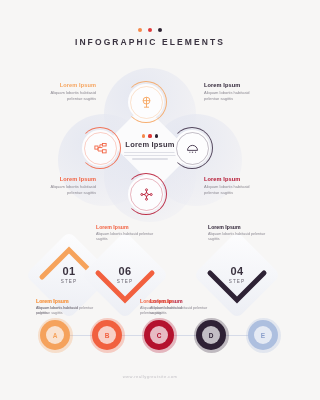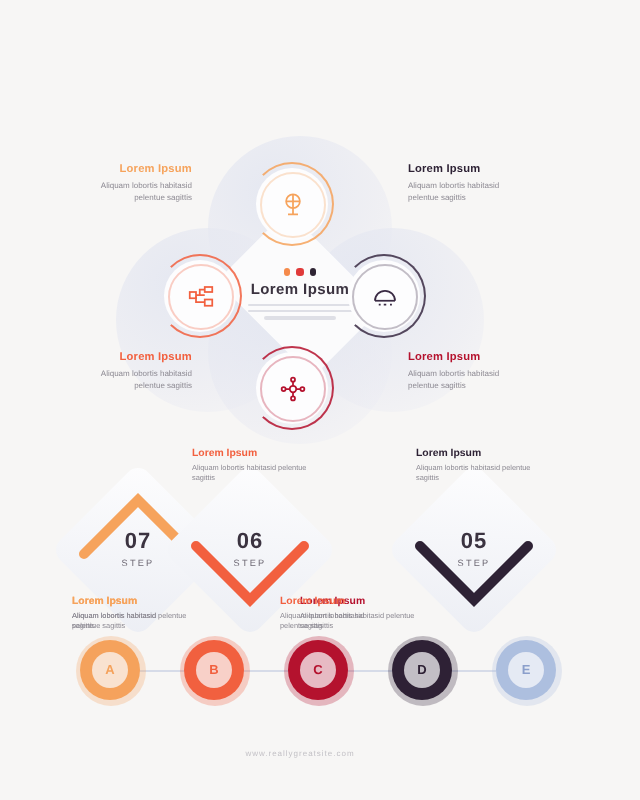--- a/index.html
+++ b/index.html
@@ -137,20 +137,28 @@
   .footer{
     position:absolute;left:0;top:374px;width:300px;text-align:center;
     font-size:4px;color:#c3c1c6;letter-spacing:.5px;
   }
 </style>
 </head>
 <body>
 
 <div class="page">
 
+  <div class="header">
+    <div class="dots">
+      <span class="dot" style="background:#f58a4b"></span>
+      <span class="dot" style="background:#e03a3a"></span>
+      <span class="dot" style="background:#2e2433"></span>
+    </div>
+    <div class="title">INFOGRAPHIC ELEMENTS</div>
+  </div>
 
   <div class="flower">
     <div class="petal p-top"></div>
     <div class="petal p-left"></div>
     <div class="petal p-right"></div>
     <div class="petal p-bottom"></div>
 
     <div class="center-card"></div>
     <div class="center-inner">
       <div class="center-dots">
@@ -230,21 +238,21 @@
   <div class="steps">
 
     <div class="diamond-wrap s1">
       <div class="diamond"></div>
       <div class="chev">
         <svg viewBox="0 0 62 62">
             <path d="M4 33 L31 6 L58 33" fill="none" stroke="#f6a35c" stroke-width="5" stroke-linecap="round"></path>
           </svg>
       </div>
       <div class="dlabel">
-        <div class="dnum">07</div>
+        <div class="dnum">01</div>
         <div class="dstep">STEP</div>
       </div>
     </div>
 
     <div class="diamond-wrap s2">
       <div class="diamond"></div>
       <div class="chev">
         <svg viewBox="0 0 62 62">
             <path d="M4 29 L31 56 L58 29" fill="none" stroke="#f2603f" stroke-width="5" stroke-linecap="round"></path>
           </svg>
@@ -257,21 +265,21 @@
 
 
     <div class="diamond-wrap s4">
       <div class="diamond"></div>
       <div class="chev">
         <svg viewBox="0 0 62 62">
             <path d="M4 29 L31 56 L58 29" fill="none" stroke="#2e2235" stroke-width="5" stroke-linecap="round"></path>
           </svg>
       </div>
       <div class="dlabel">
-        <div class="dnum">05</div>
+        <div class="dnum">04</div>
         <div class="dstep">STEP</div>
       </div>
     </div>
 
     <div class="stlbl st-a">
       <div class="lh" style="color:#f6a35c">Lorem Ipsum</div>
       <div class="lb">Aliquam lobortis habitasid pelentue sagittis</div>
     </div>
     <div class="stlbl st-b">
       <div class="lh" style="color:#f2603f">Lorem Ipsum</div>

